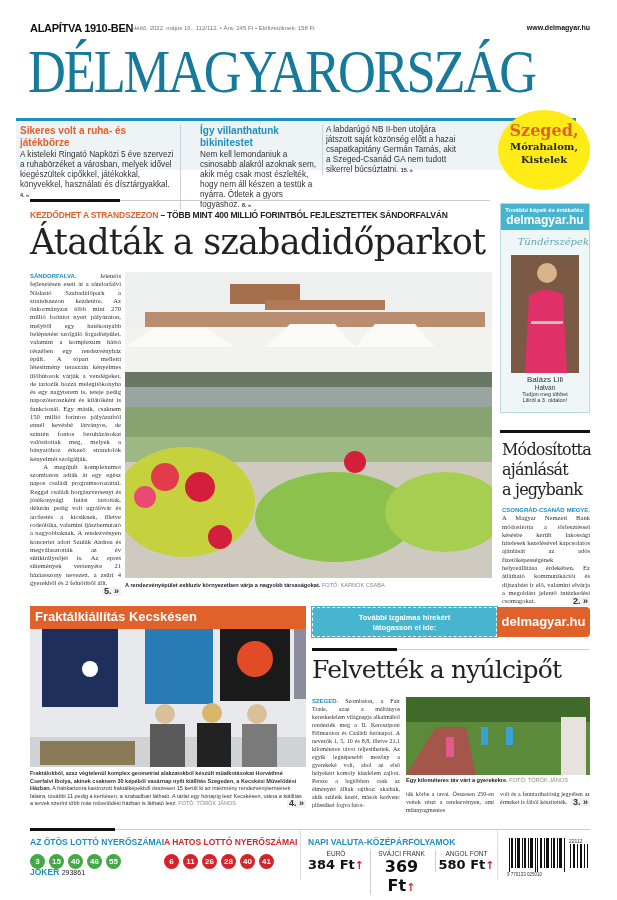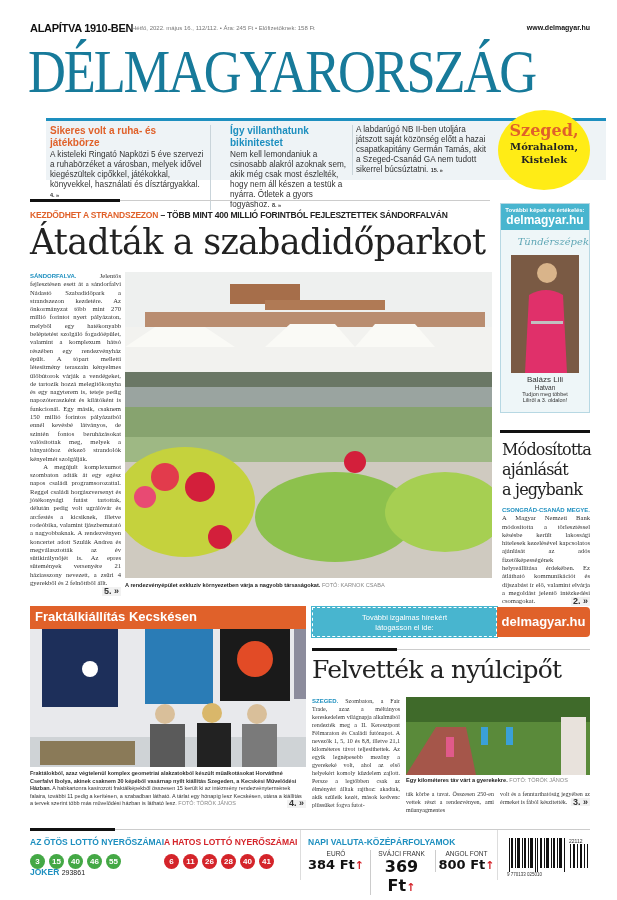--- a/index.html
+++ b/index.html
@@ -3,21 +3,21 @@
 <meta charset="utf-8">
 <style>
 *{margin:0;padding:0;box-sizing:border-box}
 body{width:617px;height:900px;background:#fff;font-family:"Liberation Sans",sans-serif;color:#222;position:relative;overflow:hidden}
 .abs{position:absolute}
 .topbar{left:30px;top:22px;width:560px;height:14px;font-size:7px;color:#555}
 .founded{font-weight:bold;font-size:11px;color:#111;position:absolute;left:0;top:0;letter-spacing:-0.3px}
 .issue{position:absolute;left:102px;top:3px;font-size:6px;color:#777}
 .website{position:absolute;right:0;top:2px;font-size:7px;font-weight:bold;color:#111}
 .masthead{left:28px;top:37px;width:562px;height:70px;font-family:"Liberation Serif",serif;font-size:61px;color:#177a9a;letter-spacing:-2.5px;transform:scaleX(0.86);transform-origin:left top;white-space:nowrap;line-height:70px}
-.teasers{left:46px;top:118px;width:560px;height:62px;background:#eef3f6;border-top:3px solid #1d8fbf}
+.teasers{left:16px;top:118px;width:560px;height:52px;background:#eef3f6;border-top:3px solid #1d8fbf}
 .teaser{position:absolute;top:4px;font-size:8.2px;line-height:10px;color:#333}
 .teaser h3{font-size:10px;line-height:12px;font-weight:bold;margin-bottom:1px}
 .teaser .pg{font-size:5.5px;font-weight:bold}
 .t1{left:4px;width:155px}.t1 h3{color:#e0612a}
 .t2{left:164px;width:140px;border-left:1px solid #c9d4da;padding-left:19px}.t2 h3{color:#1d8fbf}
 .t3{left:306px;width:140px;border-left:1px solid #c9d4da;padding-left:3px}.t3 h3{color:#6a9c2a}
 .badge{left:498px;top:110px;width:92px;height:80px;border-radius:50%;background:#ffec16;text-align:center;font-family:"DejaVu Serif",serif;font-weight:bold;padding-top:12px}
 .badge .b1{font-size:16px;color:#e0612a;line-height:18px}
 .badge .b2{font-size:10px;color:#222;line-height:13px}
 .rule{height:3px;background:#111}
@@ -159,21 +159,21 @@
     <circle cx="227" cy="85" r="10" fill="#d9bf9a"></circle>
     <rect x="212" y="95" width="35" height="43" fill="#7a7a7a"></rect>
   </svg>
 </div>
 <div class="abs" style="left:30px;top:770px;width:276px;font-size:5.5px;line-height:7.5px;color:#333">
   <b>Fraktálokból, azaz végtelenül komplex geometriai alakzatokból készült műalkotásokat Horváthné Cserfalvi Ibolya, akinek csaknem 30 képéből vasárnap nyílt kiállítás Szegeden, a Kecskési Művelődési Házban.</b><span> A habkartonra kasírozott fraktálképekből összesen 15 került ki az intézmény rendezvénytermének falaira, további 11 pedig a kerítésen, a szabadban látható. A tárlat egy hónapig lesz Kecskésen, utána a kiállítás a tervek szerint több más művelődési házban is látható lesz.</span>
   <span style="color:#888">FOTÓ: TÖRÖK JÁNOS</span>
   <span class="pgref">4. »</span>
 </div>
 
-<div class="abs" style="left:312px;top:607px;width:185px;height:30px;background:#48b5cf;border:1px dashed #fff;outline:1px solid #48b5cf;color:#fff;text-align:center;font-weight:normal;font-size:7.5px;line-height:10px;padding-top:5px">
+<div class="abs" style="left:312px;top:607px;width:185px;height:30px;background:#48b5cf;border:1px dashed #fff;outline:1px solid #48b5cf;color:#fff;text-align:center;font-weight:bold;font-size:7.5px;line-height:10px;padding-top:5px">
   <div>További izgalmas hírekért</div>
   <div>látogasson el ide:</div>
 </div>
 <div class="abs" style="left:497px;top:607px;width:93px;height:30px;background:#e0612a;color:#fff;font-weight:bold;font-size:13px;line-height:30px;text-align:center;border-radius:0 4px 4px 0">delmagyar.hu</div>
 
 <div class="abs rule" style="left:312px;top:648px;width:85px"></div>
 <div class="abs thin" style="left:397px;top:649px;width:193px"></div>
 <div class="abs headline" style="left:312px;top:655px;font-size:25px">Felvették a nyúlcipőt</div>
 <div class="abs col" style="left:312px;top:697px;width:88px;font-size:6px;line-height:8px">
   <span class="loc">SZEGED.</span><span> Szombaton, a Fair Trade, azaz a méltányos kereskedelem világnapja alkalmából rendezték meg a II. Keresztpont Félmaraton és Családi futónapot. A nevezők 1, 5, 10 és 8,8, illetve 21,1 kilométeres távot teljesíthettek. Az egyik legnépesebb mezőny a gyerekeké volt, ahol az első helyekért komoly küzdelem zajlott. Persze a legtöbben csak az élményért álltak rajthoz: akadtak, akik szüleik kezét, mások kedvenc plüssüket fogva futot-</span>
@@ -221,21 +221,21 @@
 <div class="cur" style="left:305px;top:850px;width:62px">
   <div class="n">EURÓ</div>
   <div class="v"><span style="color:#111;font-size:13px">384 Ft</span><span>↑</span></div>
 </div>
 <div class="cur" style="left:370px;top:850px;width:62px;border-left:1px solid #ccc">
   <div class="n">SVÁJCI FRANK</div>
   <div class="v"><span style="color:#111;font-size:16px">369 Ft</span><span>↑</span></div>
 </div>
 <div class="cur" style="left:435px;top:850px;width:62px;border-left:1px solid #ccc">
   <div class="n">ANGOL FONT</div>
-  <div class="v"><span style="color:#111;font-size:13px">800 Ft</span><span>↑</span></div>
+  <div class="v"><span style="color:#111;font-size:13px">580 Ft</span><span>↑</span></div>
 </div>
 
 <div class="abs" style="left:497px;top:830px;width:1px;height:50px;background:#ddd"></div>
 <div class="abs" style="left:507px;top:838px;width:83px;height:42px">
   <svg width="60" height="34" viewBox="0 0 60 34">
     <g fill="#111">
       <rect x="2" y="0" width="1" height="34"></rect>
         <rect x="4" y="0" width="2" height="30"></rect>
         <rect x="8" y="0" width="1" height="30"></rect>
         <rect x="10" y="0" width="3" height="30"></rect>

